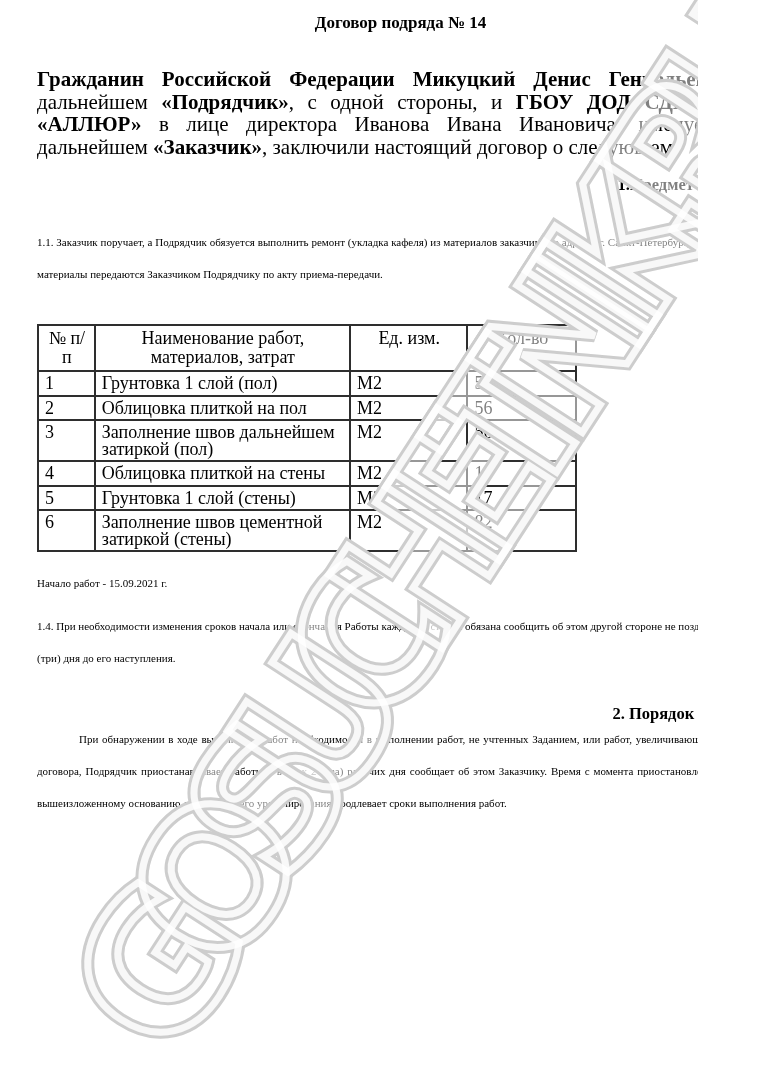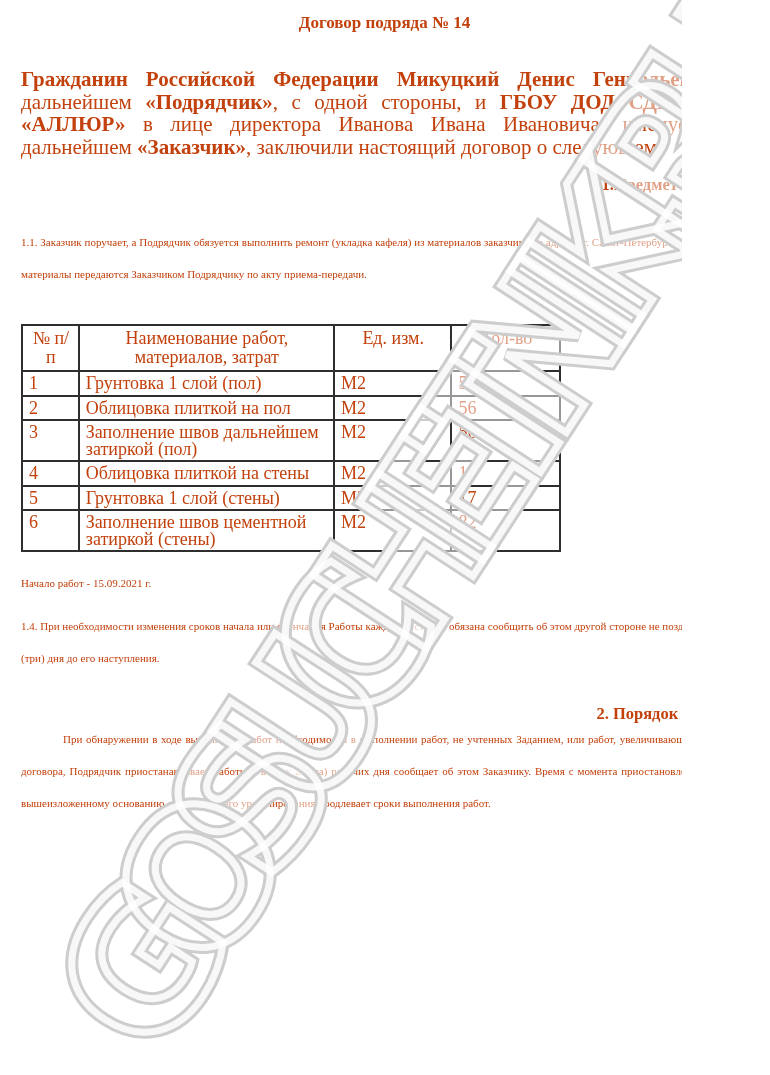--- a/index.html
+++ b/index.html
@@ -1,22 +1,23 @@
 <!DOCTYPE html>
 <html lang="ru"><head>
 <meta charset="utf-8">
 <style>
   html,body{margin:0;padding:0;background:#ffffff;}
   .page{
     position:relative;
     width:682px;height:1075px;
     background:#ffffff;
     font-family:"Liberation Serif","DejaVu Serif",serif;
-    color:#c2410c;
+    color:#000000;
     overflow:hidden;
+    margin-left:16px;
   }
   .content{
     position:absolute;top:0;left:0;
     width:770px;height:1075px;
     box-sizing:border-box;
     padding:13px 22px 0 21px;
     z-index:1;
   }
   .doc-title{
     text-align:center;font-weight:700;font-size:17px;line-height:19px;

